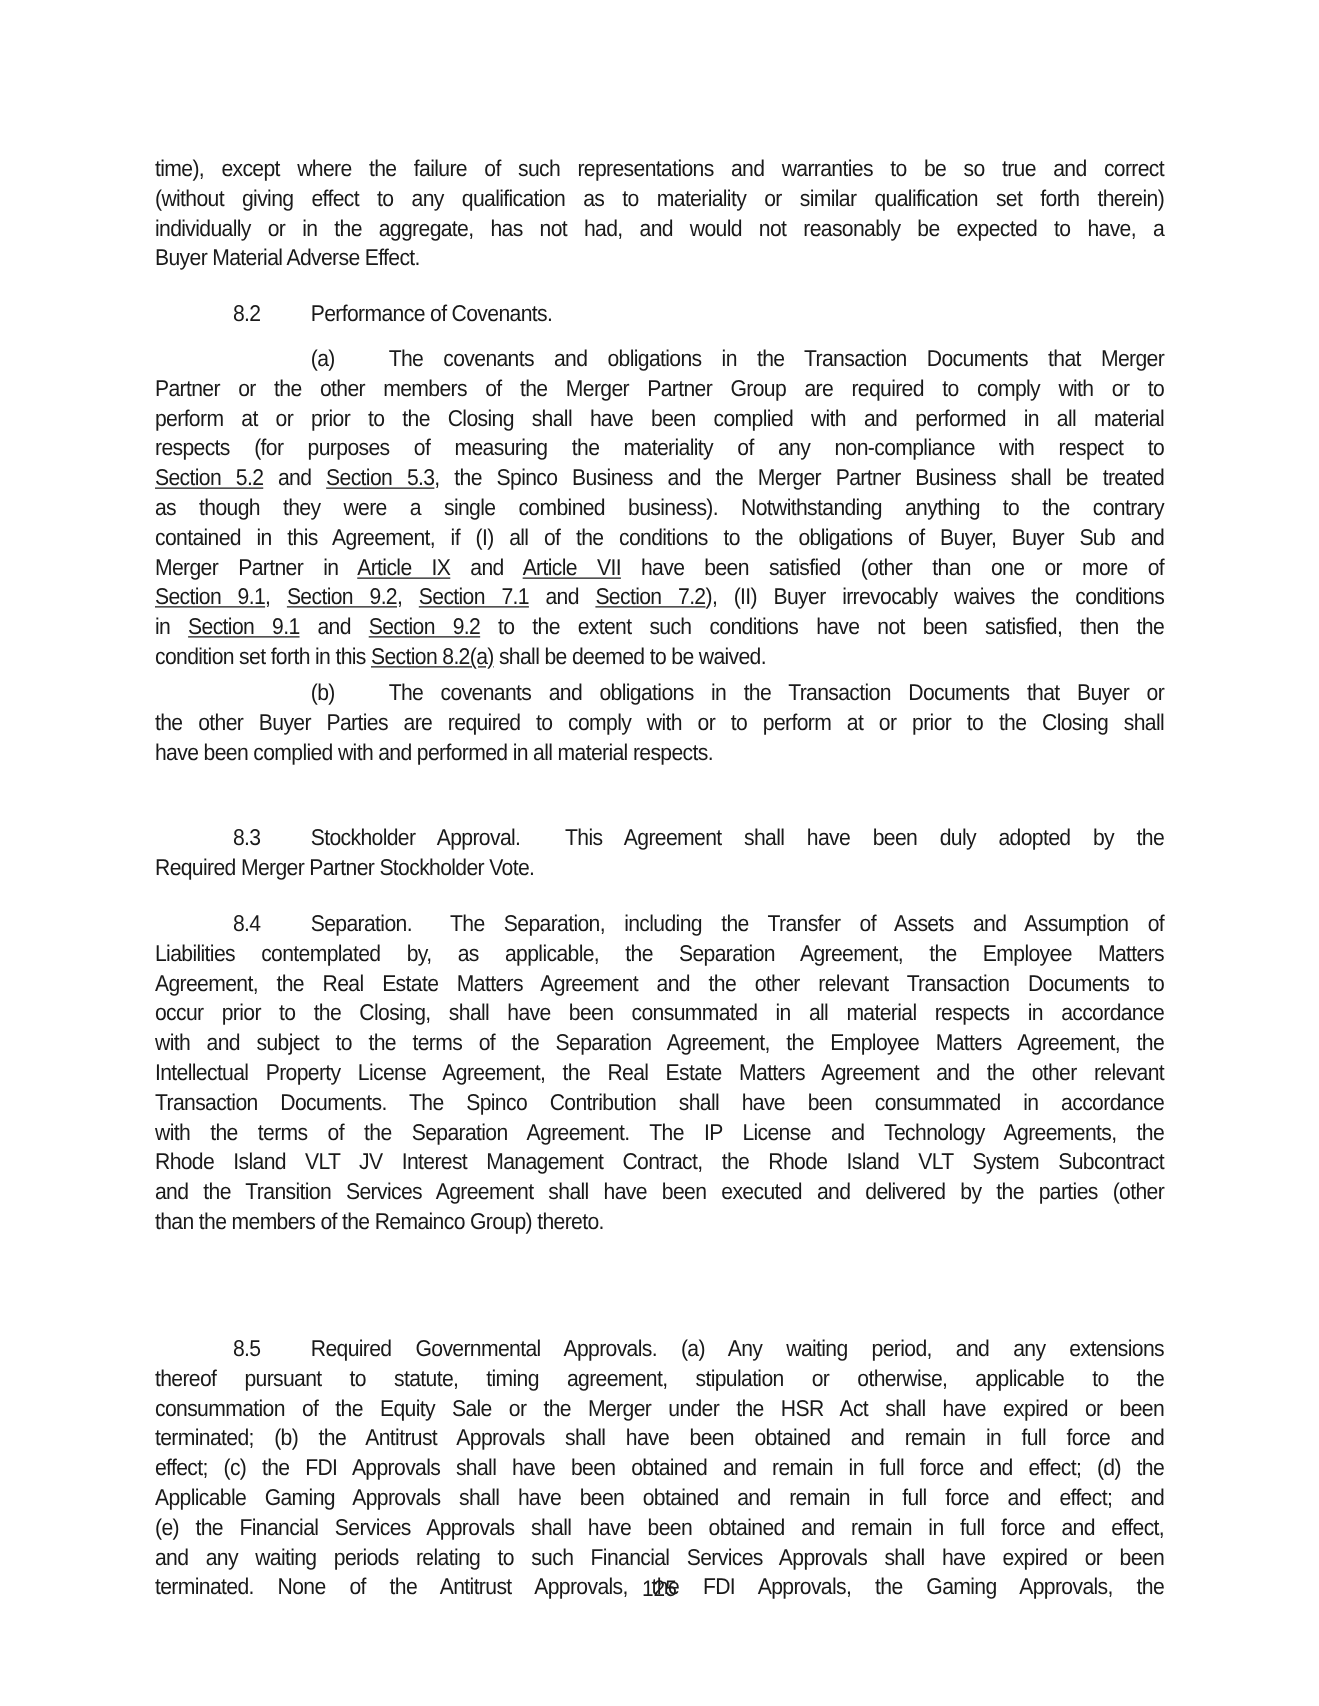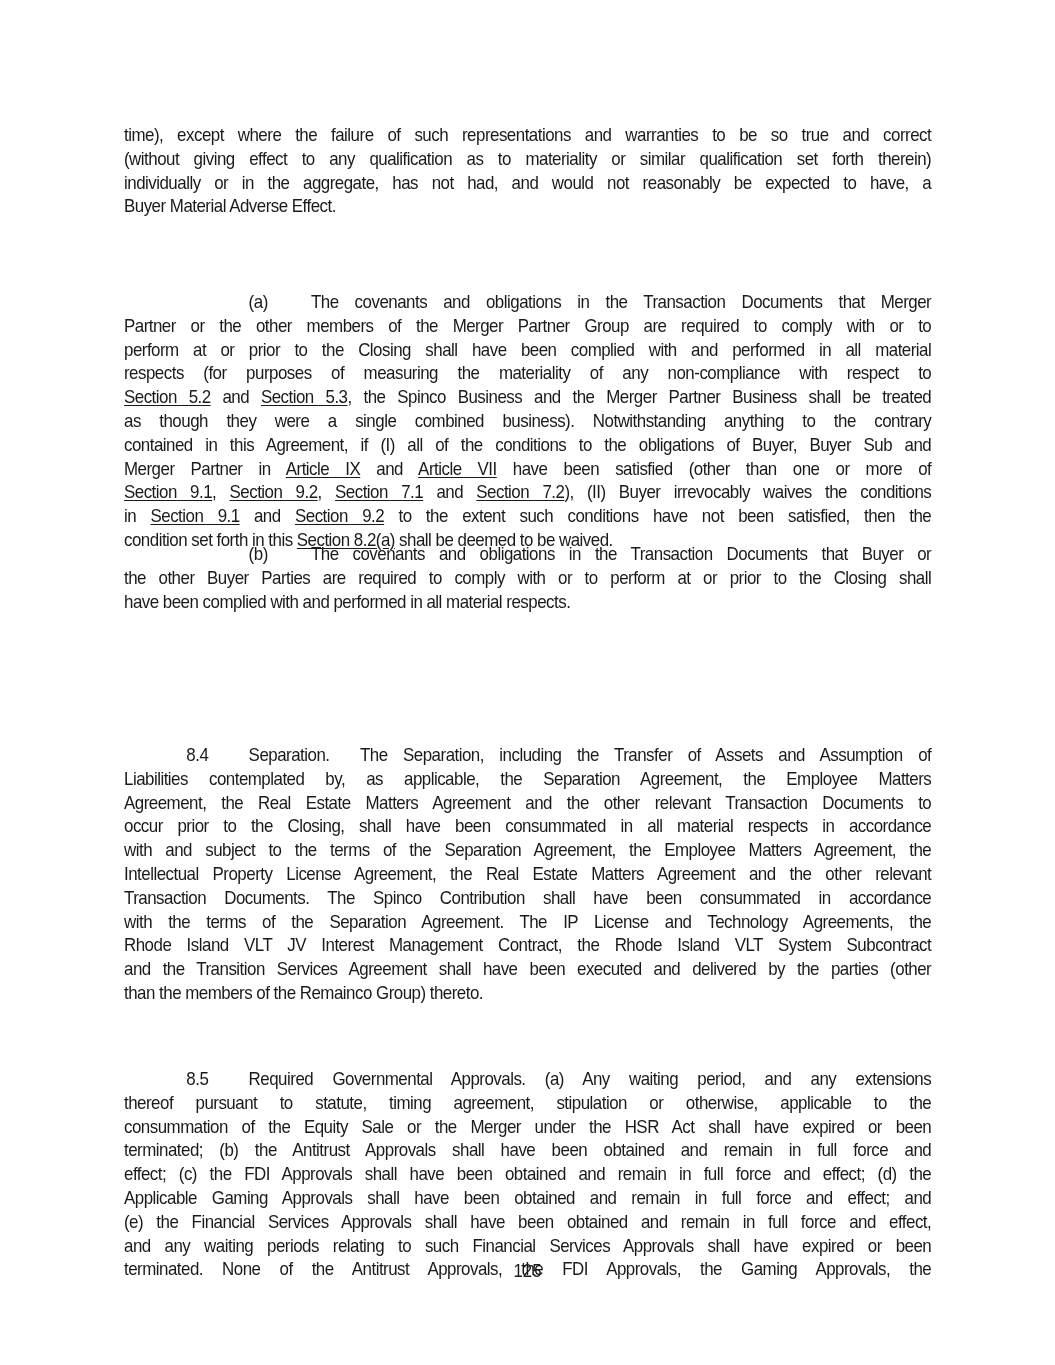--- a/index.html
+++ b/index.html
@@ -79,22 +79,27 @@
 
 <div class="page">
 
   <div class="text-block" style="top:124px">
     <div class="line">time), except where the failure of such representations and warranties to be so true and correct</div>
     <div class="line">(without giving effect to any qualification as to materiality or similar qualification set forth therein)</div>
     <div class="line">individually or in the aggregate, has not had, and would not reasonably be expected to have, a</div>
     <div class="line last">Buyer Material Adverse Effect.</div>
   </div>
 
+  <div class="text-block" style="top:240px">
+    <div class="line last indent1">
+      <span class="num">8.2</span><span>Performance of Covenants.</span>
+    </div>
+  </div>
 
-  <div class="text-block" style="top:291px">
+  <div class="text-block" style="top:276px">
     <div class="line indent2">
       <span class="sub">(a)</span><span>The covenants and obligations in the Transaction Documents that Merger</span>
     </div>
     <div class="line">Partner or the other members of the Merger Partner Group are required to comply with or to</div>
     <div class="line">perform at or prior to the Closing shall have been complied with and performed in all material</div>
     <div class="line">respects (for purposes of measuring the materiality of any non-compliance with respect to</div>
     <div class="line"><span class="u">Section 5.2</span><span> and </span><span class="u">Section 5.3</span><span>, the Spinco Business and the Merger Partner Business shall be treated</span></div>
     <div class="line">as though they were a single combined business). Notwithstanding anything to the contrary</div>
     <div class="line">contained in this Agreement, if (I) all of the conditions to the obligations of Buyer, Buyer Sub and</div>
     <div class="line"><span>Merger Partner in </span><span class="u">Article IX</span><span> and </span><span class="u">Article VII</span><span> have been satisfied (other than one or more of</span></div>
@@ -104,22 +109,28 @@
   </div>
 
   <div class="text-block" style="top:543px">
     <div class="line indent2">
       <span class="sub">(b)</span><span>The covenants and obligations in the Transaction Documents that Buyer or</span>
     </div>
     <div class="line">the other Buyer Parties are required to comply with or to perform at or prior to the Closing shall</div>
     <div class="line last">have been complied with and performed in all material respects.</div>
   </div>
 
+  <div class="text-block" style="top:659px">
+    <div class="line indent1">
+      <span class="num">8.3</span><span>Stockholder Approval.</span>&nbsp; <span>This Agreement shall have been duly adopted by the</span>
+    </div>
+    <div class="line last">Required Merger Partner Stockholder Vote.</div>
+  </div>
 
-  <div class="text-block" style="top:744px">
+  <div class="text-block" style="top:728px">
     <div class="line indent1">
       <span class="num">8.4</span><span>Separation.</span>&nbsp; <span>The Separation, including the Transfer of Assets and Assumption of</span>
     </div>
     <div class="line">Liabilities contemplated by, as applicable, the Separation Agreement, the Employee Matters</div>
     <div class="line">Agreement, the Real Estate Matters Agreement and the other relevant Transaction Documents to</div>
     <div class="line">occur prior to the Closing, shall have been consummated in all material respects in accordance</div>
     <div class="line">with and subject to the terms of the Separation Agreement, the Employee Matters Agreement, the</div>
     <div class="line">Intellectual Property License Agreement, the Real Estate Matters Agreement and the other relevant</div>
     <div class="line">Transaction Documents. The Spinco Contribution shall have been consummated in accordance</div>
     <div class="line">with the terms of the Separation Agreement. The IP License and Technology Agreements, the</div>

